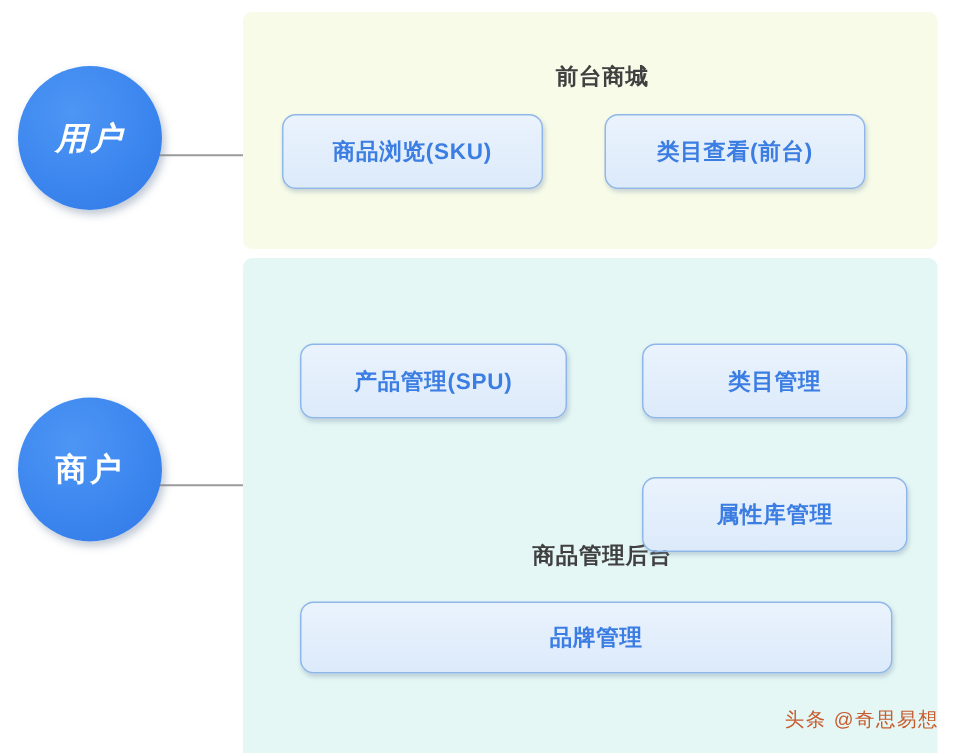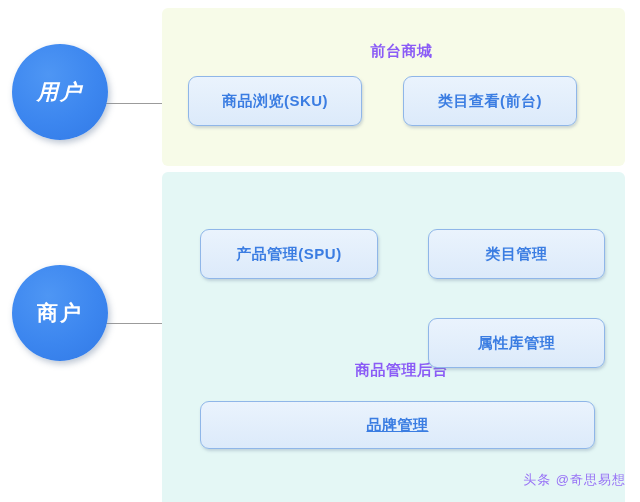--- a/index.html
+++ b/index.html
@@ -9,21 +9,21 @@
     font-family:"Liberation Sans","DejaVu Sans",sans-serif;
     position:relative;overflow:hidden;
   }
   #canvas{position:absolute;inset:0;width:640px;height:502px;}
 
   
   .panel{position:absolute;border-radius:6px;}
   .panel-title{
     position:absolute;left:16px;right:0;text-align:center;
     font-size:15px;font-weight:bold;letter-spacing:.5px;
-    color:#8b5cf6;
+    color:#404040;
   }
   #panel-front{
     left:162px;top:8px;width:463px;height:158px;
     background:#f7fbe8;
   }
   #panel-front .panel-title{top:34px;}
   #panel-back{
     left:162px;top:172px;width:463px;height:348px;
     background:#e4f7f5;
   }
@@ -45,40 +45,40 @@
 
   
   #box-sku-browse {left:188px;top:76px;width:174px;height:50px;}
   #box-cat-view   {left:403px;top:76px;width:174px;height:50px;}
 
   
   #box-spu-manage {left:200px;top:229px;width:178px;height:50px;}
   #box-cat-manage {left:428px;top:229px;width:177px;height:50px;}
   #box-sku-manage {left:200px;top:318px;width:178px;height:50px;}
   #box-attr-manage{left:428px;top:318px;width:177px;height:50px;}
-  #box-brand      {left:200px;top:401px;width:395px;height:48px;text-decoration:underline;}
+  #box-brand      {left:200px;top:401px;width:395px;height:48px;}
 
   
   .actor{
     position:absolute;width:96px;height:96px;border-radius:50%;
     background:radial-gradient(circle at 38% 32%,#4e96f4 0%,#3c86ef 55%,#3179e6 100%);
     box-shadow:2px 3px 6px rgba(110,130,160,.45);
     display:flex;align-items:center;justify-content:center;
     color:#ffffff;font-size:21px;font-weight:bold;letter-spacing:2px;
   }
   #actor-user     {left:12px;top:44px;font-style:italic;}
   #actor-merchant {left:12px;top:265px;}
 
   
   .arrow{position:absolute;}
 
   
   #watermark{
     position:absolute;right:14px;bottom:13px;
-    font-size:13px;color:#8b5cf6;letter-spacing:1px;
+    font-size:13px;color:#c2410c;letter-spacing:1px;
     opacity:.85;
   }
 </style>
 </head>
 <body>
 
 <div id="canvas">
 
   <svg class="arrow" style="left:106px;top:94px;" width="86" height="20" viewBox="0 0 86 20">
     <defs>

